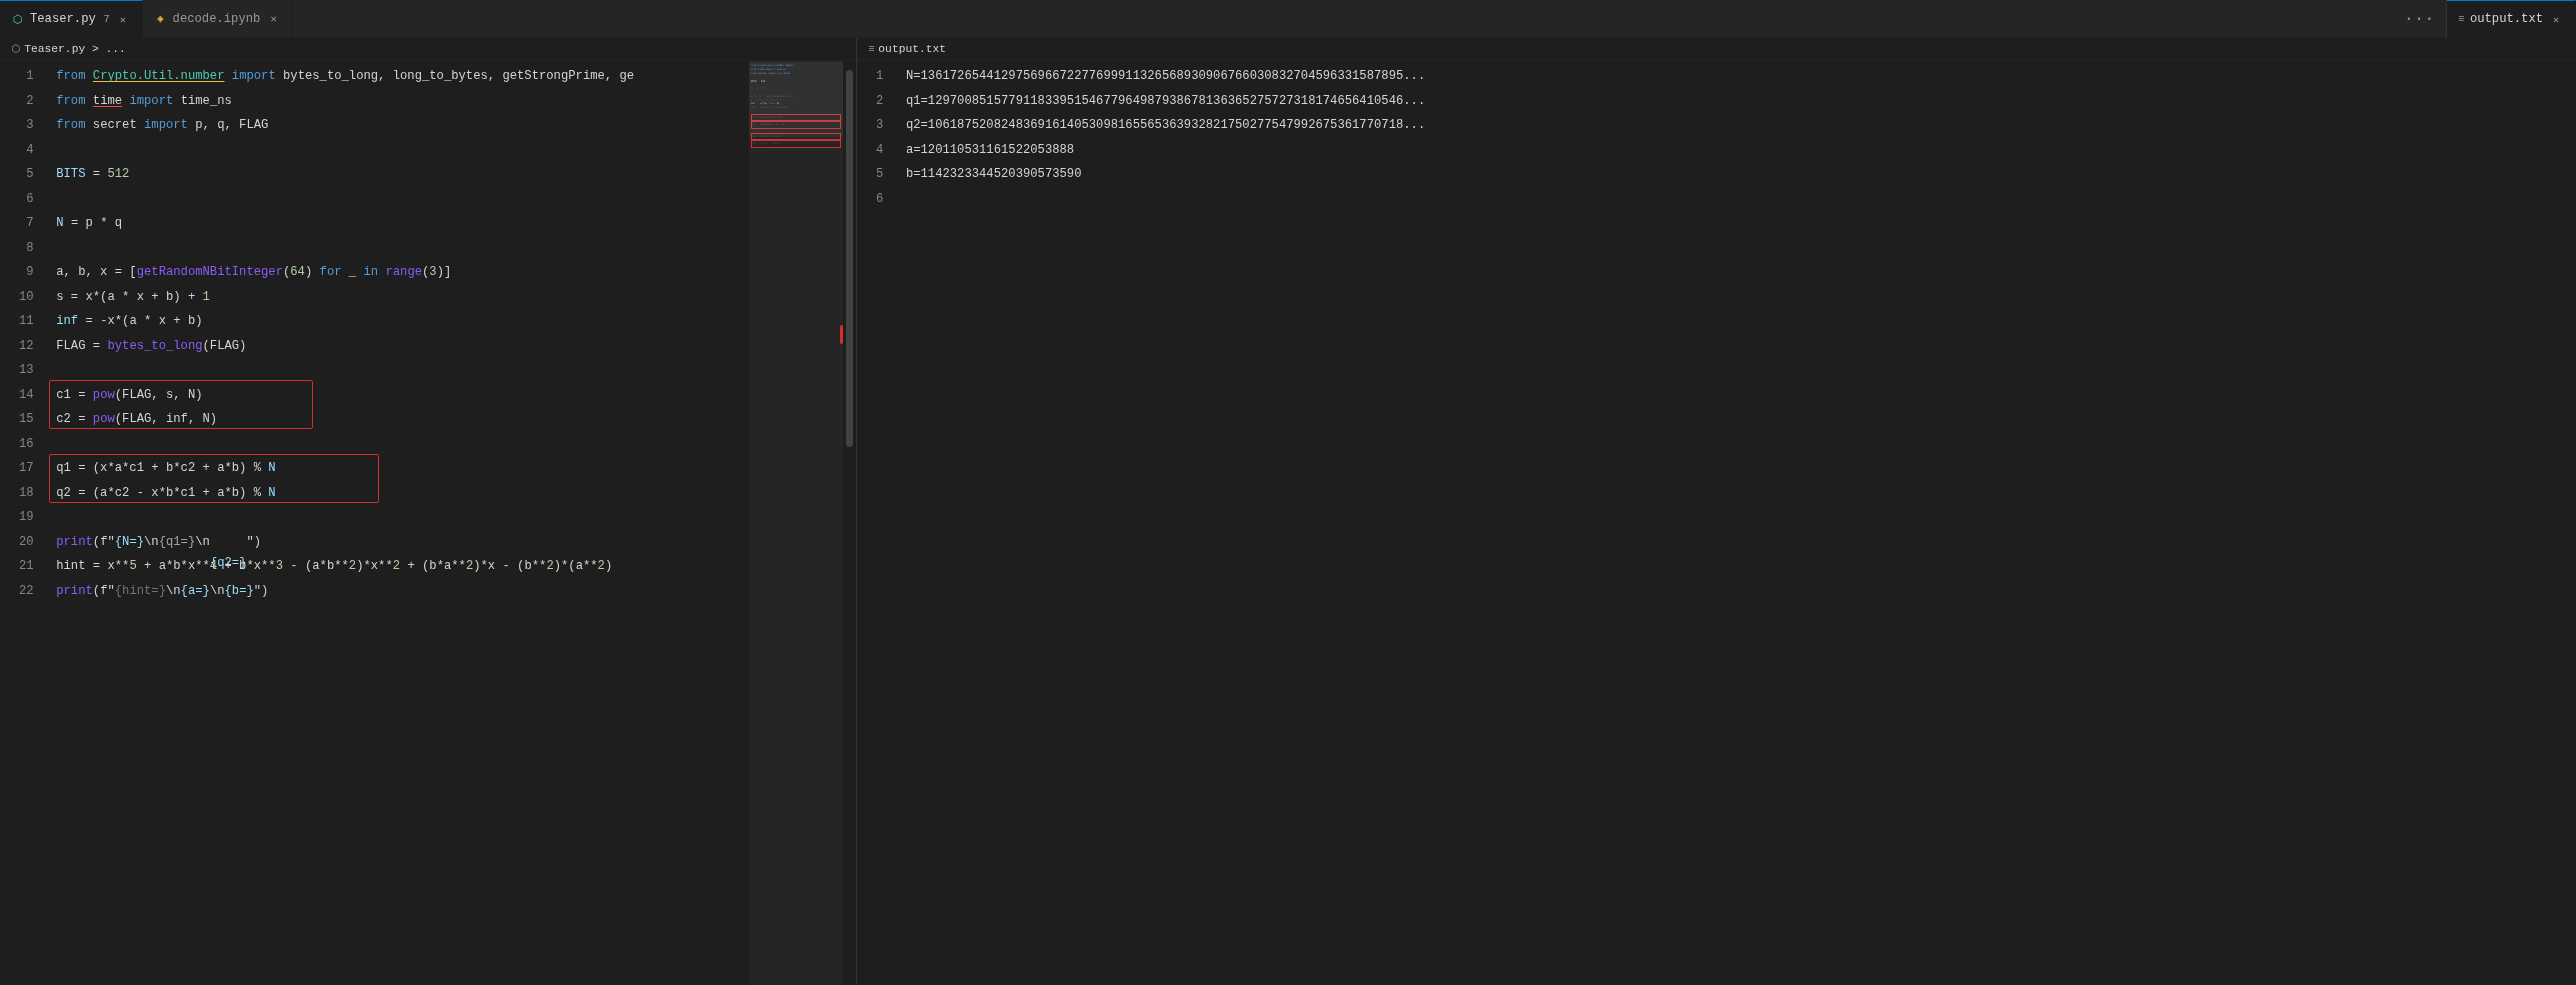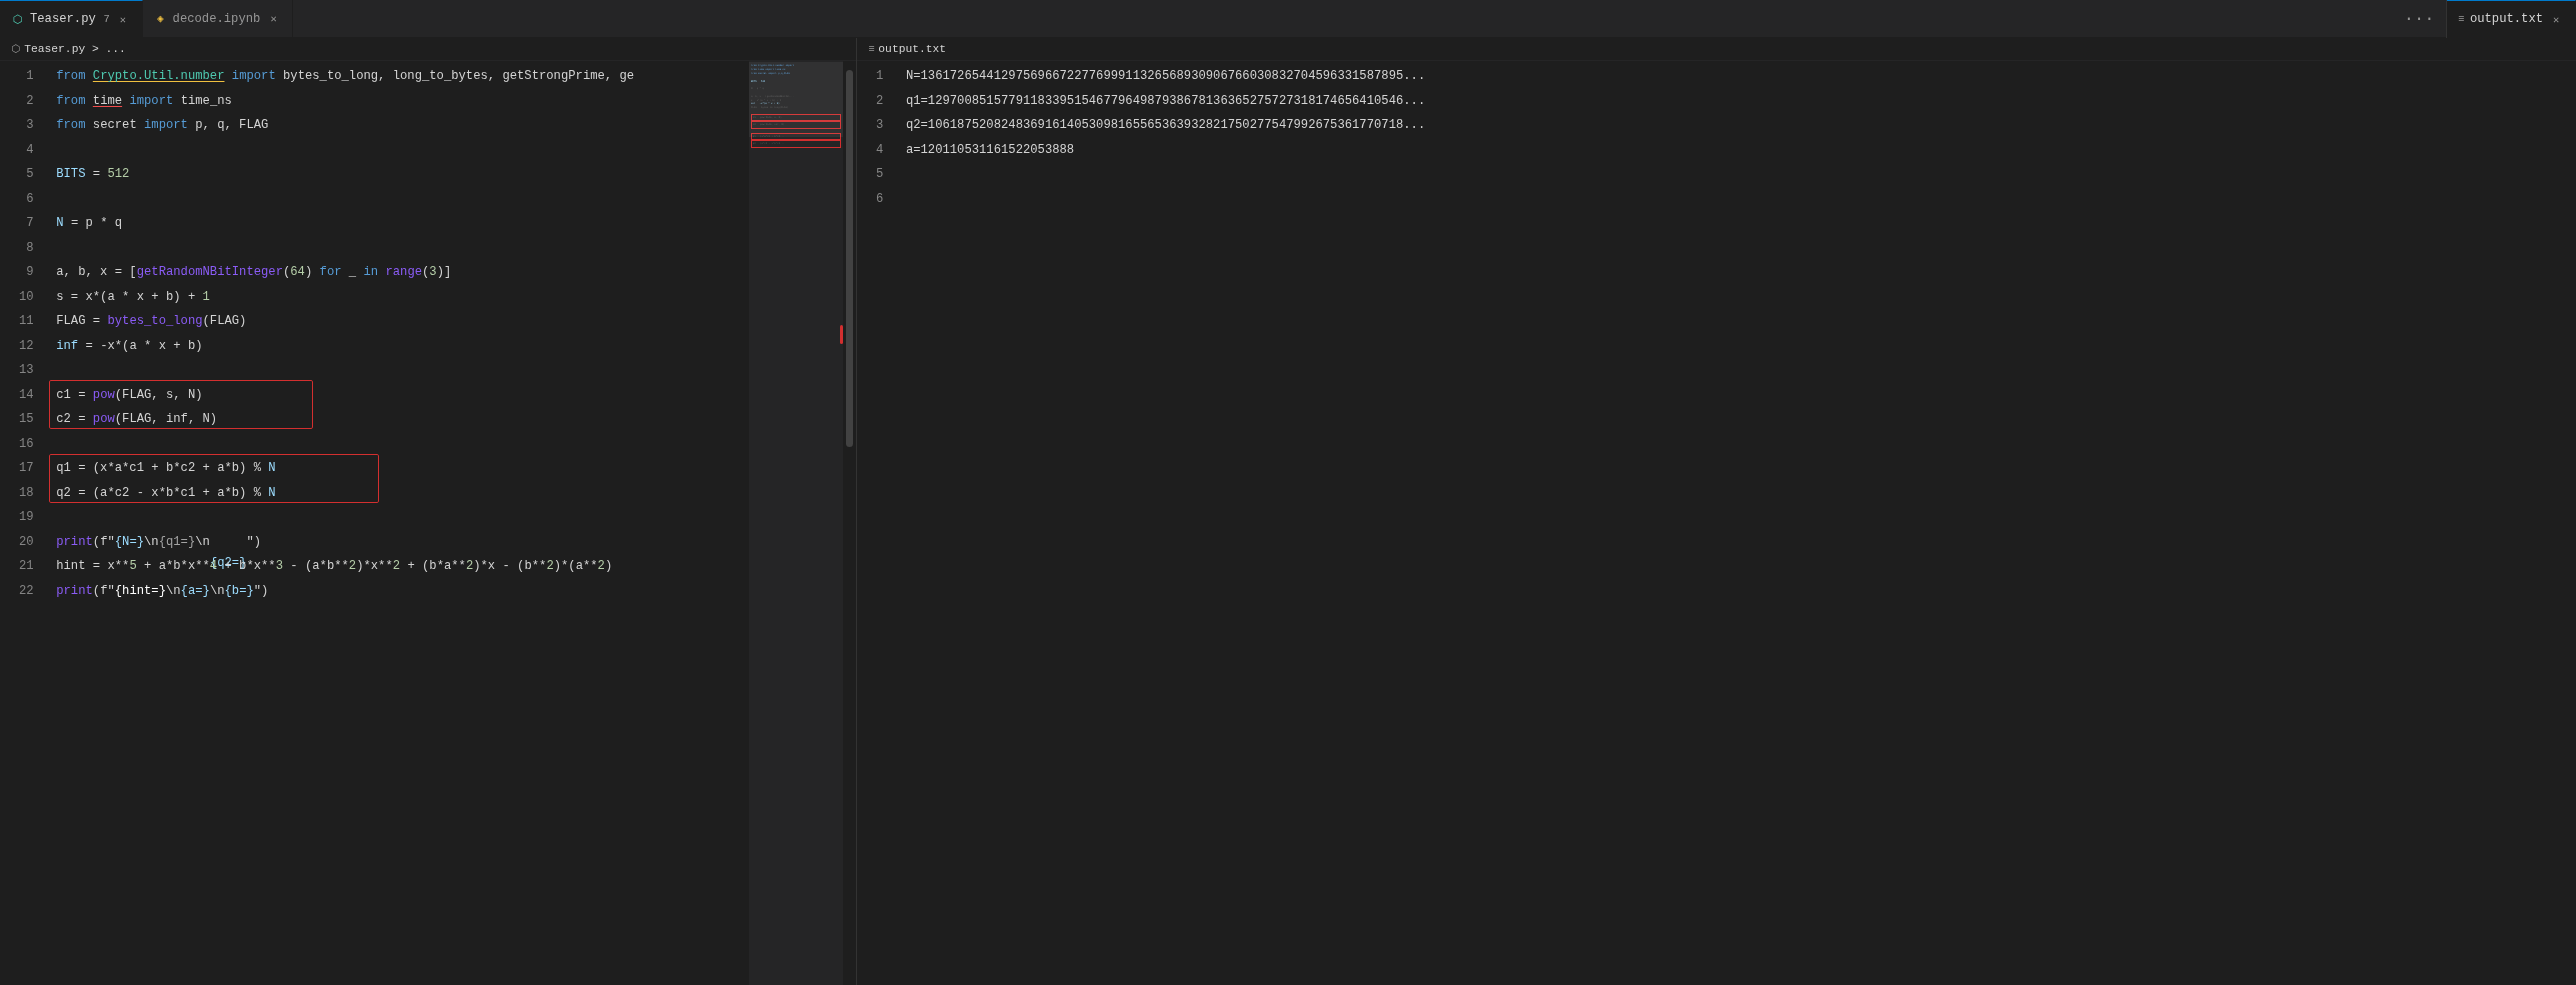--- a/index.html
+++ b/index.html
@@ -271,27 +271,27 @@
 
         <div class="code-line">
           <span class="plain">a, b, x = [</span><span class="fn">getRandomNBitInteger</span><span class="plain">(</span><span class="num">64</span><span class="plain">) </span><span class="kw">for</span><span class="plain"> _ </span><span class="kw">in</span><span class="plain"> </span><span class="fn">range</span><span class="plain">(</span><span class="num">3</span><span class="plain">)]</span>
         </div>
 
         <div class="code-line">
           <span class="plain">s = x*(a * x + b) + </span><span class="num">1</span>
         </div>
 
         <div class="code-line">
+          <span class="var">inf</span><span class="plain"> = -x*(a * x + b)</span>
+        </div>
+
+        <div class="code-line">
           <span class="plain">FLAG = </span><span class="fn">bytes_to_long</span><span class="plain">(FLAG)</span>
         </div>
 
-        <div class="code-line">
-          <span class="var">inf</span><span class="plain"> = -x*(a * x + b)</span>
-        </div>
-
         <div class="code-line">&nbsp;</div>
 
         <div class="code-line">
           <span class="plain">c1 = </span><span class="fn">pow</span><span class="plain">(FLAG, s, N)</span>
         </div>
 
         <div class="code-line">
           <span class="plain">c2 = </span><span class="fn">pow</span><span class="plain">(FLAG, inf, N)</span>
         </div>
 
@@ -309,21 +309,21 @@
 
         <div class="code-line">
           <span class="fn">print</span><span class="plain">(f"</span><span style="color:#9cdcfe;">{N=}</span><span class="plain">\n</span><span style="color:#a3a3a3;">{q1=}</span><span class="plain">\n</span><span style="color:#9cdcfe;margin-top:43px;">{q2=}</span><span class="plain">")</span>
         </div>
 
         <div class="code-line">
           <span class="plain">hint = x**</span><span class="num">5</span><span class="plain"> + a*b*x**</span><span class="num">4</span><span class="plain"> + b*x**</span><span class="num">3</span><span class="plain"> - (a*b**</span><span class="num">2</span><span class="plain">)*x**</span><span class="num">2</span><span class="plain"> + (b*a**</span><span class="num">2</span><span class="plain">)*x - (b**</span><span class="num">2</span><span class="plain">)*(a**</span><span class="num">2</span><span class="plain">)</span>
         </div>
 
         <div class="code-line">
-          <span class="fn">print</span><span class="plain">(f"</span><span style="color:#ffffff;">{hint=}</span><span class="plain">\n</span><span style="color:#9cdcfe;">{a=}</span><span class="plain">\n</span><span style="color:#9cdcfe;">{b=}</span><span class="plain">")</span>
+          <span class="fn">print</span><span class="plain">(f"</span><span style="color:#737373;">{hint=}</span><span class="plain">\n</span><span style="color:#9cdcfe;">{a=}</span><span class="plain">\n</span><span style="color:#9cdcfe;">{b=}</span><span class="plain">")</span>
         </div>
       </div>
 
       <div class="minimap">
         <div class="minimap-viewport"></div>
         <div style="padding:3.8px 1.9px; font-size:2.4px; line-height:3.8px; color:#555; font-family:monospace; overflow:hidden;">
           <div style="color:#569cd6;">from Crypto.Util.number import</div>
           <div style="color:#569cd6;">from time import time_ns</div>
           <div style="color:#569cd6;">from secret import p,q,FLAG</div>
           <div>&nbsp;</div>
@@ -372,17 +372,20 @@
         </div>
         <div class="code-line">
           <span class="plain">q1=12970085157791183395154677964987938678136365275727318174656410546...</span>
         </div>
         <div class="code-line">
           <span class="plain">q2=10618752082483691614053098165565363932821750277547992675361770718...</span>
         </div>
         <div class="code-line">
           <span class="plain">a=120110531161522053888</span>
         </div>
+        <div class="code-line">
+          <span class="plain">b=1142323344520390573590</span>
+        </div>
       </div>
     </div>
   </div>
 </div>
 
 
 </body></html>

